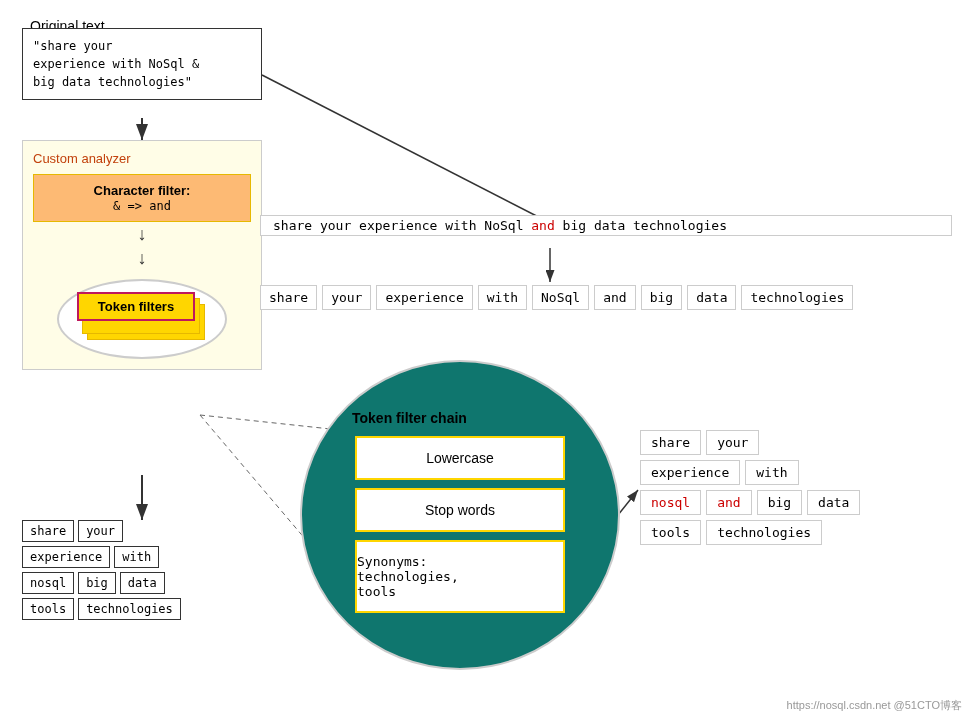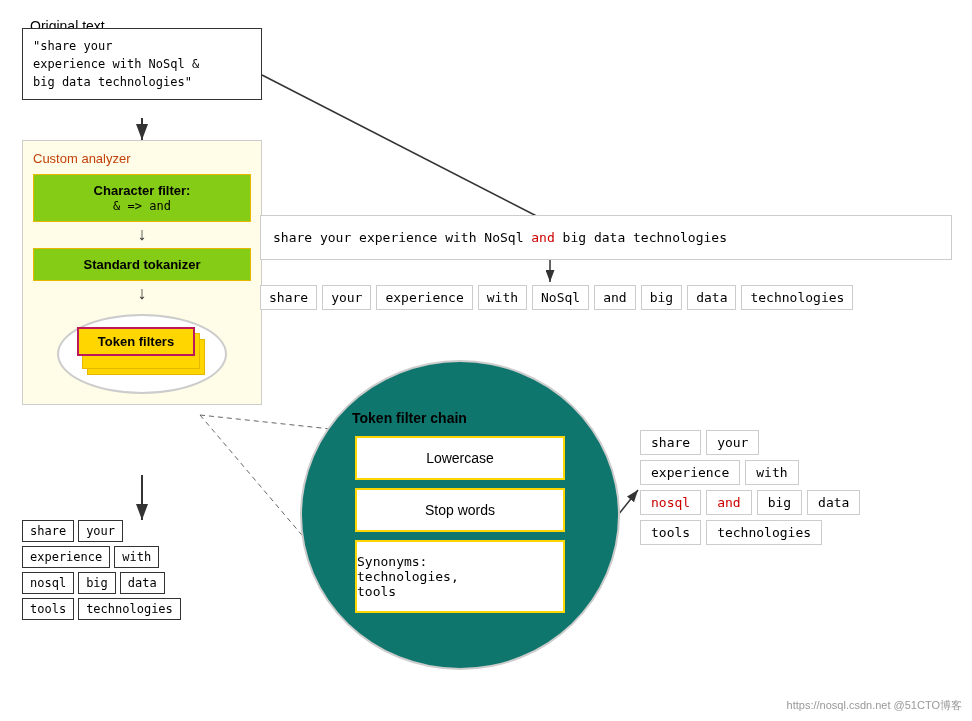--- a/index.html
+++ b/index.html
@@ -44,21 +44,21 @@
       background: #fffde7;
       padding: 10px;
     }
     .analyzer-label {
       font-size: 13px;
       margin-bottom: 8px;
       color: #c2410c;
     }
     
     .yellow-box {
-      background: #84cc16;
+      background: #fdba74;
       border: 1px solid #e6b800;
       padding: 8px 10px;
       text-align: center;
       font-size: 13px;
       font-weight: bold;
       margin-bottom: 2px;
     }
     .char-filter-sub {
       font-size: 12px;
       font-weight: normal;
@@ -90,21 +90,21 @@
       background: #fff;
     }
 
     
     .char-filter-output {
       position: absolute;
       top: 215px; left: 260px;
       right: 20px;
       border: 1px solid #ccc;
       background: #fff;
-      padding: 14px 12px;
+      padding: 2px 12px;
       font-family: monospace;
       font-size: 13px;
     }
     .char-filter-output .red { color: #cc0000; }
 
     
     .tokenizer-output {
       position: absolute;
       top: 285px; left: 260px;
       display: flex;
@@ -232,23 +232,20 @@
     <div class="analyzer-label">Custom
 analyzer</div>
 
     <div class="yellow-box">
       <span>Character filter:</span><br>
       <span class="char-filter-sub">&amp; =&gt; and</span>
     </div>
 
     <div class="arrow-down">↓</div>
 
-    <div class="yellow-box">
-      <span>Standard tokanizer</span>
-    </div>
 
     <div class="arrow-down">↓</div>
 
     <div style="display:flex; justify-content:center; margin-top:10px;">
       <div style="border:2px solid #ccc; border-radius:50%; width:170px; height:80px; display:flex; align-items:center; justify-content:center; background:#fff; position:relative;">
         <div style="position:relative; width:130px; height:55px;">
           <div style="position:absolute; top:12px; left:10px; background:#ffd600; border:1px solid #e6b800; width:118px; height:36px; display:flex; align-items:center; justify-content:center; font-weight:bold; font-size:13px;"></div>
           <div style="position:absolute; top:6px; left:5px; background:#ffd600; border:1px solid #e6b800; width:118px; height:36px; display:flex; align-items:center; justify-content:center; font-weight:bold; font-size:13px;"></div>
           <div style="position:absolute; top:0px; left:0px; background:#ffd600; border:2px solid #be185d; width:118px; height:29px; display:flex; align-items:center; justify-content:center; font-weight:bold; font-size:13px;">Token filters</div>
         </div>

